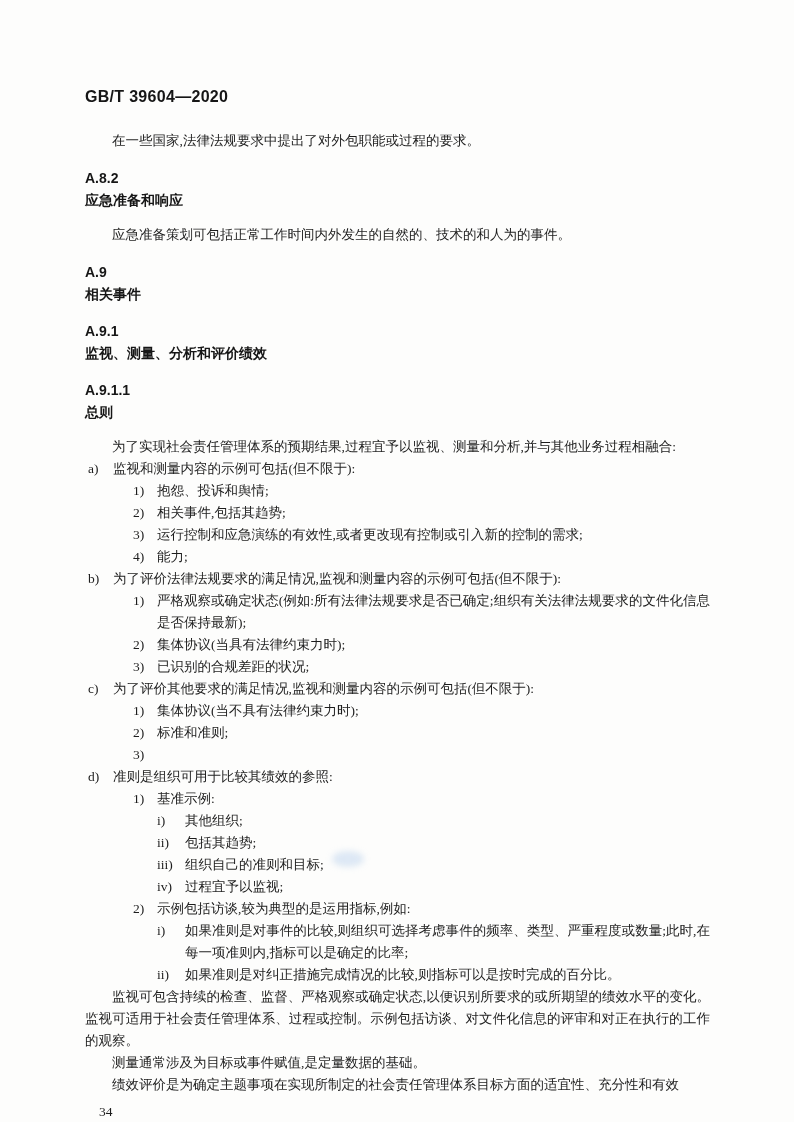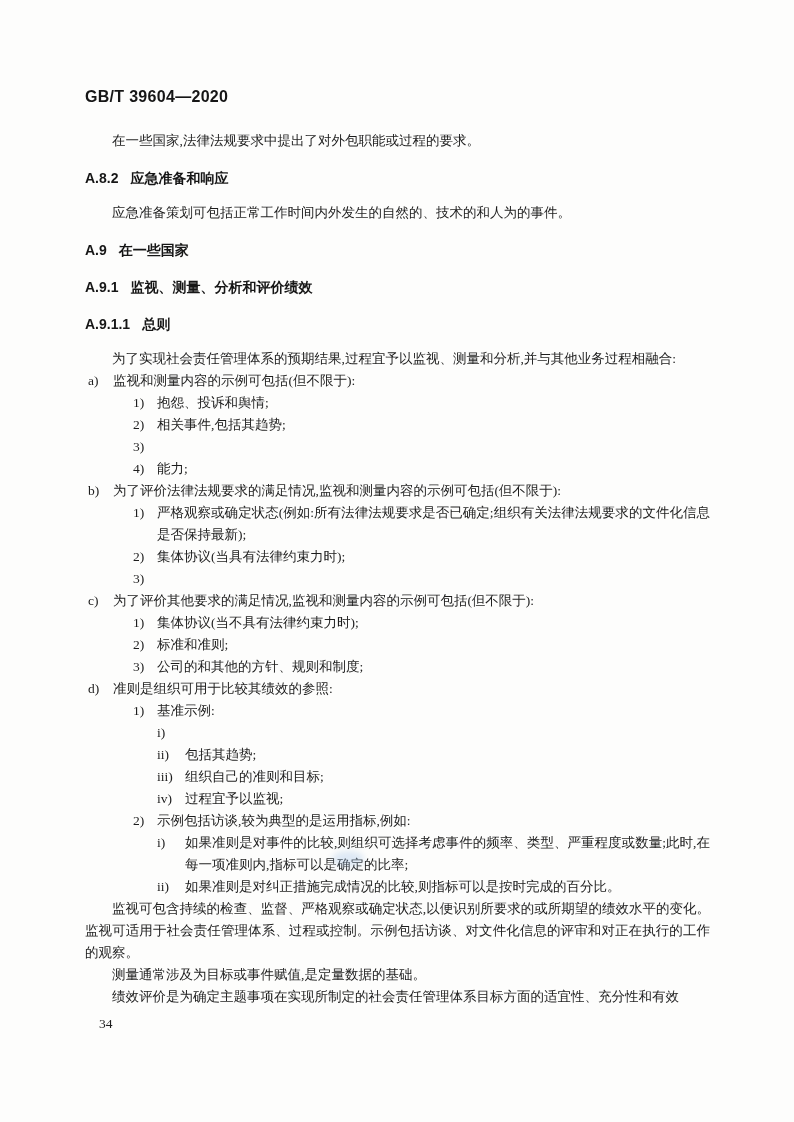--- a/index.html
+++ b/index.html
@@ -38,20 +38,21 @@
   }
   .h{
     display:flex;
     margin:15px 0 13px 0;
     font-family:"Liberation Sans","DejaVu Sans",sans-serif;
     font-weight:bold;
     font-size:14px;
     line-height:22px;
     color:#161616;
     text-indent:0;
+    flex-direction:column;
   }
   .h .h-num{margin-right:12px;white-space:nowrap;}
   .li{display:flex;}
   .li .marker{flex:0 0 auto;}
   .li .li-text{flex:1 1 auto;text-align:justify;}
   .li.lv1{padding-left:3px;}
   .li.lv1 .marker{width:25px;}
   .li.lv2{padding-left:48px;}
   .li.lv2 .marker{width:24px;}
   .li.lv3{padding-left:72px;}
@@ -80,21 +81,21 @@
 
   <div class="content" id="doc-content">
       <p class="para">在一些国家,法律法规要求中提出了对外包职能或过程的要求。</p>
       <div class="h">
         <span class="h-num">A.8.2</span>
         <span class="h-title">应急准备和响应</span>
       </div>
       <p class="para">应急准备策划可包括正常工作时间内外发生的自然的、技术的和人为的事件。</p>
       <div class="h">
         <span class="h-num">A.9</span>
-        <span class="h-title">在一些国家</span>
+        <span class="h-title">相关事件</span>
       </div>
       <div class="h">
         <span class="h-num">A.9.1</span>
         <span class="h-title">监视、测量、分析和评价绩效</span>
       </div>
       <div class="h">
         <span class="h-num">A.9.1.1</span>
         <span class="h-title">总则</span>
       </div>
       <p class="para">为了实现社会责任管理体系的预期结果,过程宜予以监视、测量和分析,并与其他业务过程相融合:</p>
@@ -105,66 +106,68 @@
       <div class="li lv2">
         <span class="marker">1)</span>
         <span class="li-text">抱怨、投诉和舆情;</span>
       </div>
       <div class="li lv2">
         <span class="marker">2)</span>
         <span class="li-text">相关事件,包括其趋势;</span>
       </div>
       <div class="li lv2">
         <span class="marker">3)</span>
+        <span class="li-text">运行控制和应急演练的有效性,或者更改现有控制或引入新的控制的需求;</span>
       </div>
       <div class="li lv2">
         <span class="marker">4)</span>
         <span class="li-text">能力;</span>
       </div>
       <div class="li lv1">
         <span class="marker">b)</span>
         <span class="li-text">为了评价法律法规要求的满足情况,监视和测量内容的示例可包括(但不限于):</span>
       </div>
       <div class="li lv2">
         <span class="marker">1)</span>
         <span class="li-text">严格观察或确定状态(例如:所有法律法规要求是否已确定;组织有关法律法规要求的文件化信息是否保持最新);</span>
       </div>
       <div class="li lv2">
         <span class="marker">2)</span>
         <span class="li-text">集体协议(当具有法律约束力时);</span>
       </div>
       <div class="li lv2">
         <span class="marker">3)</span>
+        <span class="li-text">已识别的合规差距的状况;</span>
       </div>
       <div class="li lv1">
         <span class="marker">c)</span>
         <span class="li-text">为了评价其他要求的满足情况,监视和测量内容的示例可包括(但不限于):</span>
       </div>
       <div class="li lv2">
         <span class="marker">1)</span>
         <span class="li-text">集体协议(当不具有法律约束力时);</span>
       </div>
       <div class="li lv2">
         <span class="marker">2)</span>
         <span class="li-text">标准和准则;</span>
       </div>
       <div class="li lv2">
         <span class="marker">3)</span>
-        <span class="li-text">公司的和其他的方针、规则和制度;</span>
       </div>
       <div class="li lv1">
         <span class="marker">d)</span>
         <span class="li-text">准则是组织可用于比较其绩效的参照:</span>
       </div>
       <div class="li lv2">
         <span class="marker">1)</span>
         <span class="li-text">基准示例:</span>
       </div>
       <div class="li lv3">
         <span class="marker">i)</span>
+        <span class="li-text">其他组织;</span>
       </div>
       <div class="li lv3">
         <span class="marker">ii)</span>
         <span class="li-text">包括其趋势;</span>
       </div>
       <div class="li lv3">
         <span class="marker">iii)</span>
         <span class="li-text">组织自己的准则和目标;</span>
       </div>
       <div class="li lv3">

